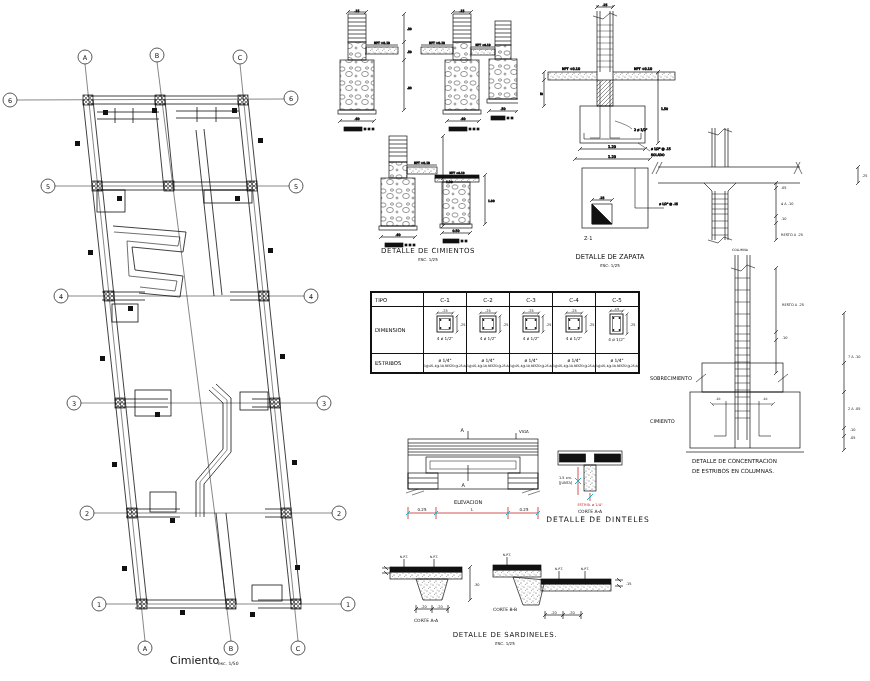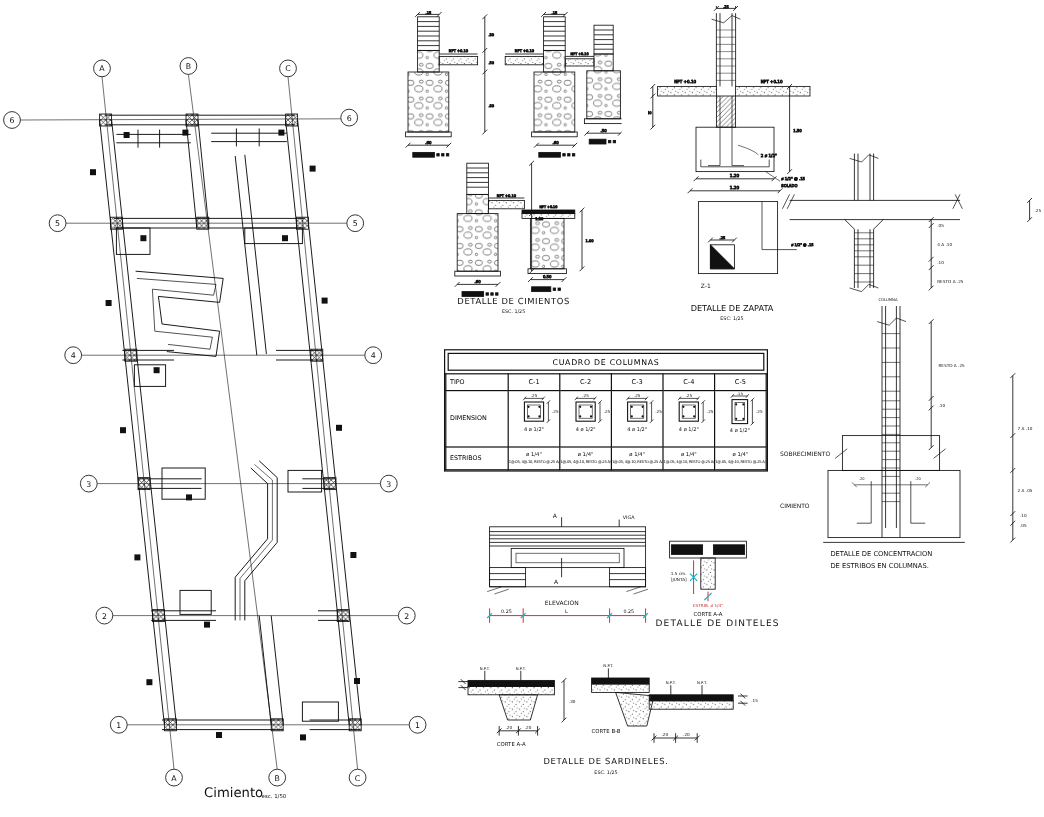--- a/index.html
+++ b/index.html
@@ -313,21 +313,20 @@
     <path d="M52,221 L72,221 L52,201 Z" fill="#111"></path>
     <path d="M52,197 L72,197 M50,199 L54,195 M70,199 L74,195"></path>
     <text x="62" y="196" font-size="3" text-anchor="middle">.25</text>
   </g>
   <text x="44" y="237" font-size="5">Z-1</text>
   <text x="70" y="256" font-size="6.8" text-anchor="middle">DETALLE DE ZAPATA</text>
   <text x="70" y="264" font-size="4" text-anchor="middle">ESC: 1/25</text>
 </svg>
 
 <div class="cuadro">
-  <div class="cuadro-title">CUADRO DE COLUMNAS</div>
   <table>
     <tbody>
         <tr class="row-tipo">
       <th>TIPO</th>
       <td>C-1</td>
       <td>C-2</td>
       <td>C-3</td>
       <td>C-4</td>
       <td>C-5</td>
     </tr>

